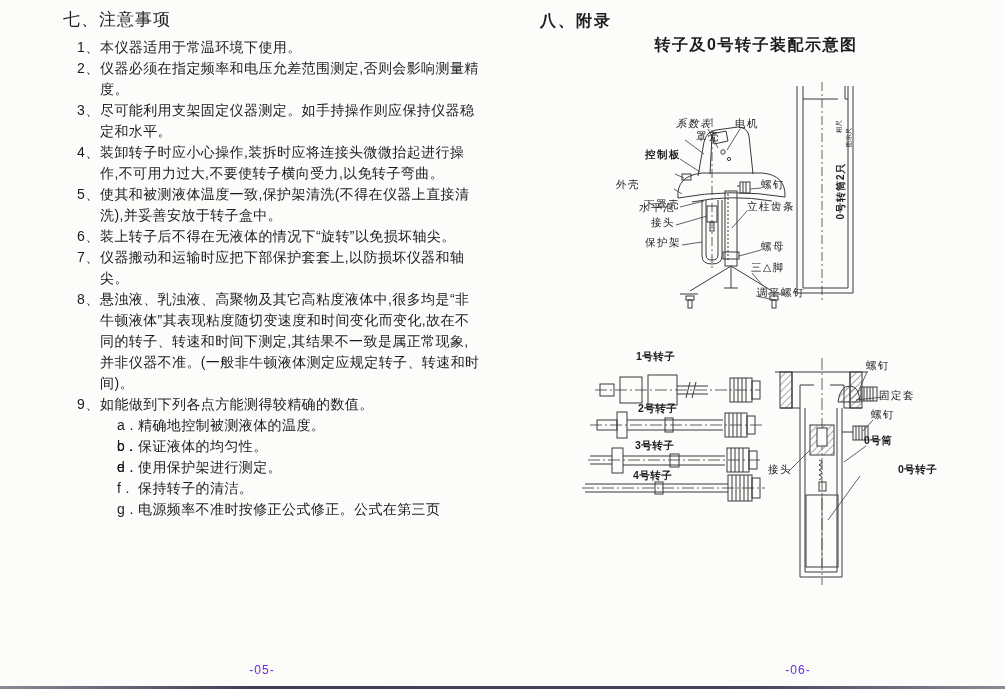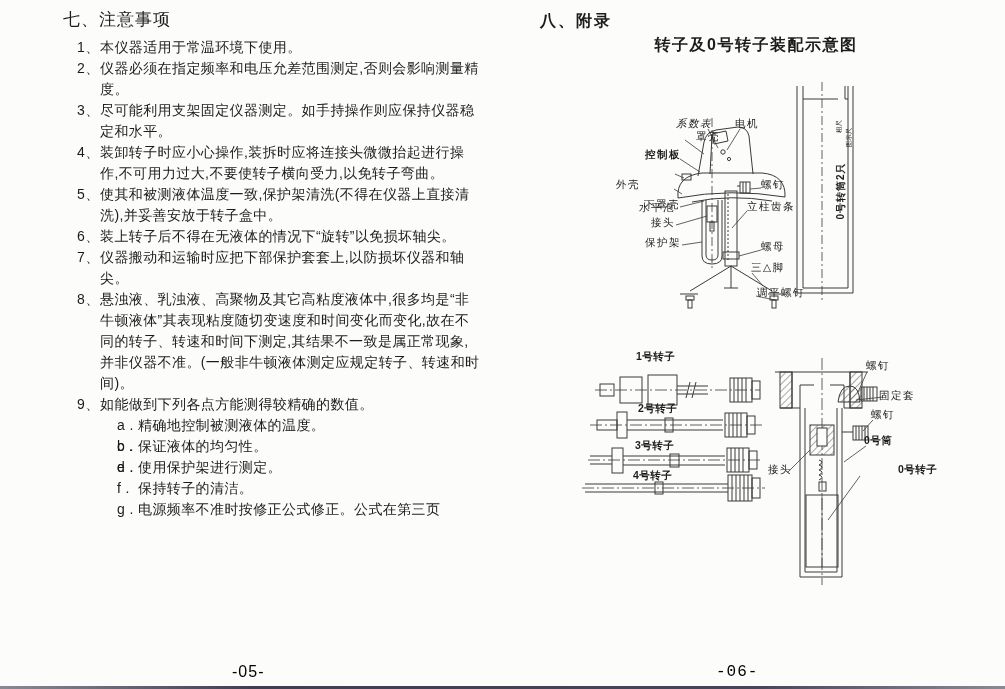--- a/index.html
+++ b/index.html
@@ -10,23 +10,23 @@
   }
   .page { position:absolute; inset:0; }
 
   
   .left-col { position:absolute; left:63px; top:8px; width:418px; font-size:14px; line-height:21px; letter-spacing:.4px; }
   .left-col h2 { margin:0 0 5px 0; font-size:17px; line-height:24px; font-weight:normal; letter-spacing:1px; }
   .item { position:relative; padding-left:37px; }
   .item .num { position:absolute; left:14px; top:0; }
   .sub { position:relative; padding-left:75px; }
   .sub .letter { position:absolute; left:54px; top:0; }
-  .pagenum { position:absolute; font-size:16px; letter-spacing:1px; color:#000000; width:60px; }
+  .pagenum { position:absolute; font-size:12px; letter-spacing:1px; color:#6d28d9; width:60px; text-align:center; }
   .pagenum.left { left:232px; top:663px; }
-  .pagenum.right { left:716px; top:663px;font-family:Liberation Mono, monospace; }
+  .pagenum.right { left:768px; top:663px; }
 
   
   .r-heading { position:absolute; left:540px; top:11px; font-size:16px; font-weight:bold; letter-spacing:2px; }
   .r-title   { position:absolute; left:628px; top:35px; width:256px; text-align:center; font-size:16px; font-weight:bold; letter-spacing:1.5px; }
 
   svg.draw { position:absolute; }
   .svg-upper { left:600px; top:70px; width:340px; height:250px; }
   .svg-lower { left:570px; top:340px; width:390px; height:250px; }
 
   .lbl { position:absolute; font-size:10.5px; line-height:12px; white-space:nowrap; letter-spacing:1.5px; color:#1c1c1c; }

